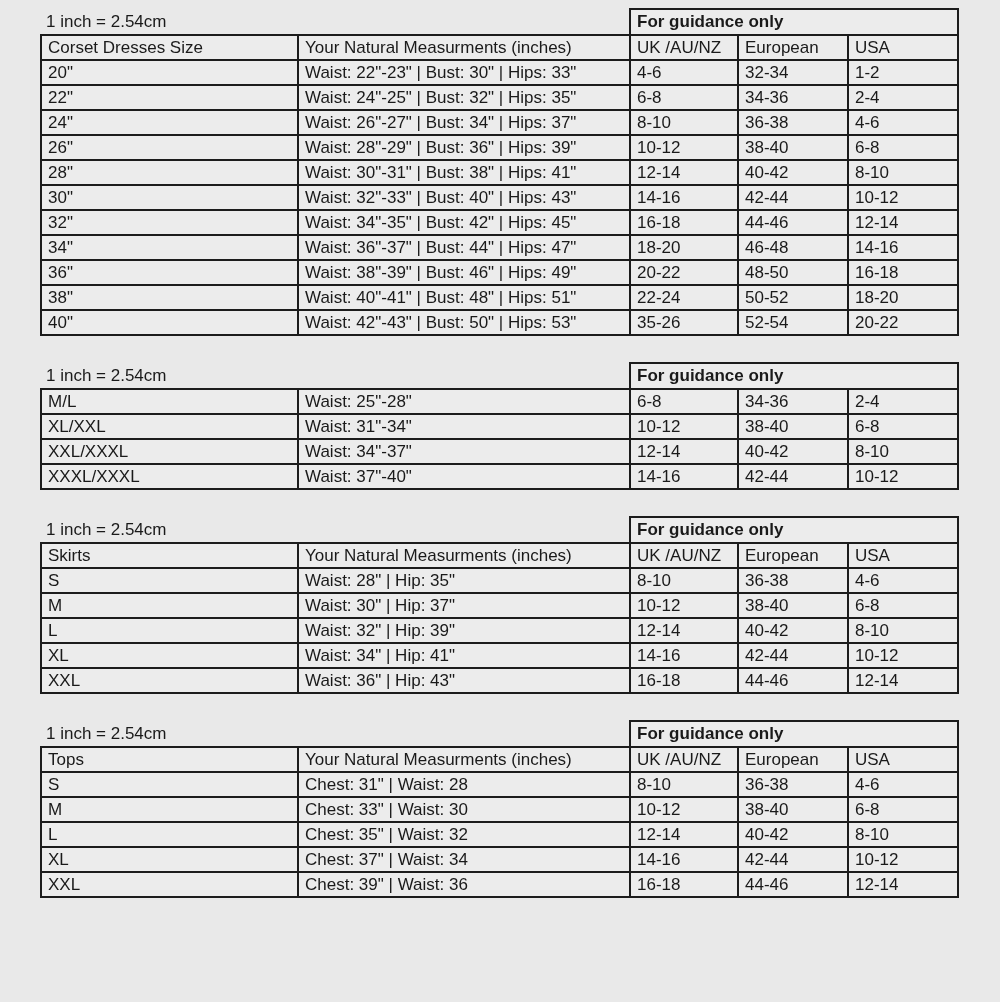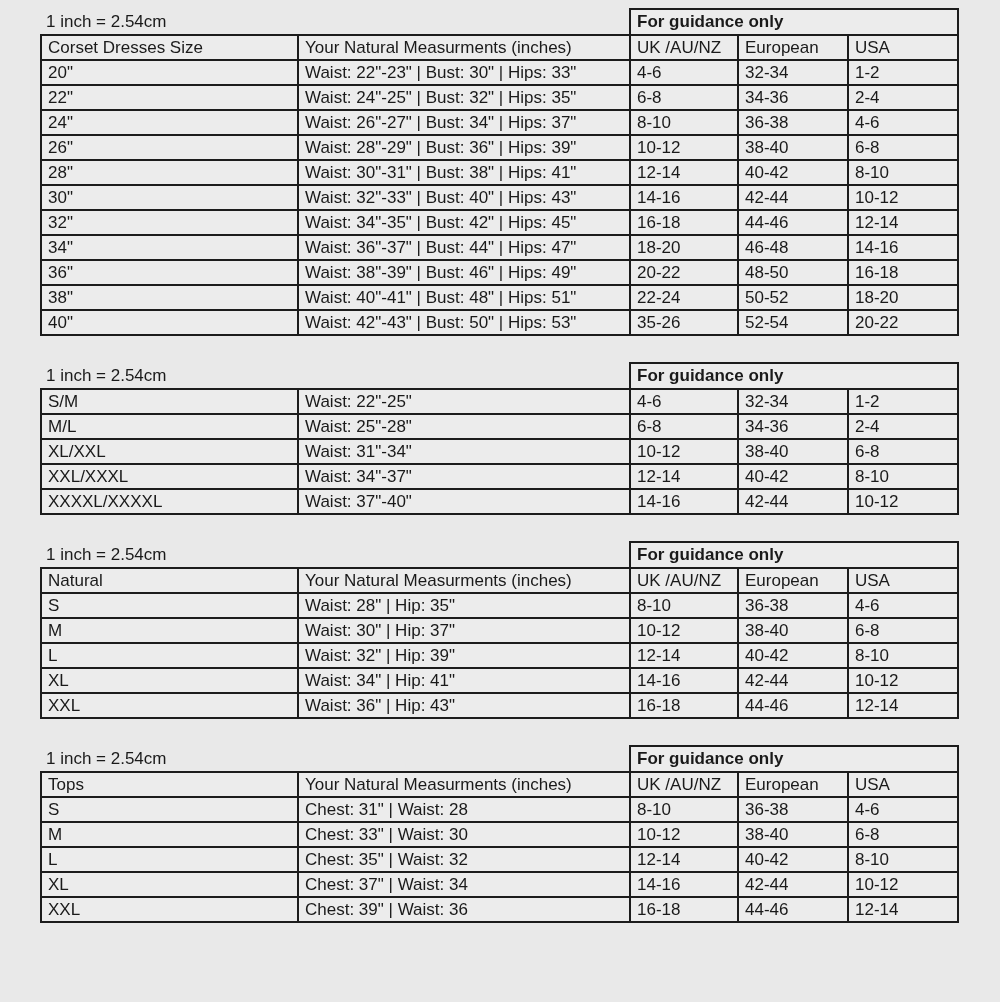--- a/index.html
+++ b/index.html
@@ -173,27 +173,20 @@
       <col class="c-usa">
     </colgroup>
   <thead>
     <tr>
       <td class="scale-cell" colspan="2">1 inch = 2.54cm</td>
       <td class="guidance-cell" colspan="3">For guidance only</td>
     </tr>
   </thead>
   <tbody>
       <tr>
-        <td>S/M</td>
-        <td>Waist: 22"-25"</td>
-        <td>4-6</td>
-        <td>32-34</td>
-        <td>1-2</td>
-      </tr>
-      <tr>
         <td>M/L</td>
         <td>Waist: 25"-28"</td>
         <td>6-8</td>
         <td>34-36</td>
         <td>2-4</td>
       </tr>
       <tr>
         <td>XL/XXL</td>
         <td>Waist: 31"-34"</td>
         <td>10-12</td>
@@ -201,21 +194,21 @@
         <td>6-8</td>
       </tr>
       <tr>
         <td>XXL/XXXL</td>
         <td>Waist: 34"-37"</td>
         <td>12-14</td>
         <td>40-42</td>
         <td>8-10</td>
       </tr>
       <tr>
-        <td>XXXXL/XXXXL</td>
+        <td>XXXL/XXXL</td>
         <td>Waist: 37"-40"</td>
         <td>14-16</td>
         <td>42-44</td>
         <td>10-12</td>
       </tr>
     </tbody>
 </table>
 
 <table class="size-table">
   <colgroup>
@@ -224,21 +217,21 @@
       <col class="c-uk">
       <col class="c-eu">
       <col class="c-usa">
     </colgroup>
   <thead>
     <tr>
       <td class="scale-cell" colspan="2">1 inch = 2.54cm</td>
       <td class="guidance-cell" colspan="3">For guidance only</td>
     </tr>
     <tr>
-      <th>Natural</th>
+      <th>Skirts</th>
       <th>Your Natural Measurments (inches)</th>
       <th>UK /AU/NZ</th>
       <th>European</th>
       <th>USA</th>
     </tr>
   </thead>
   <tbody>
       <tr>
         <td>S</td>
         <td>Waist: 28" | Hip: 35"</td>

